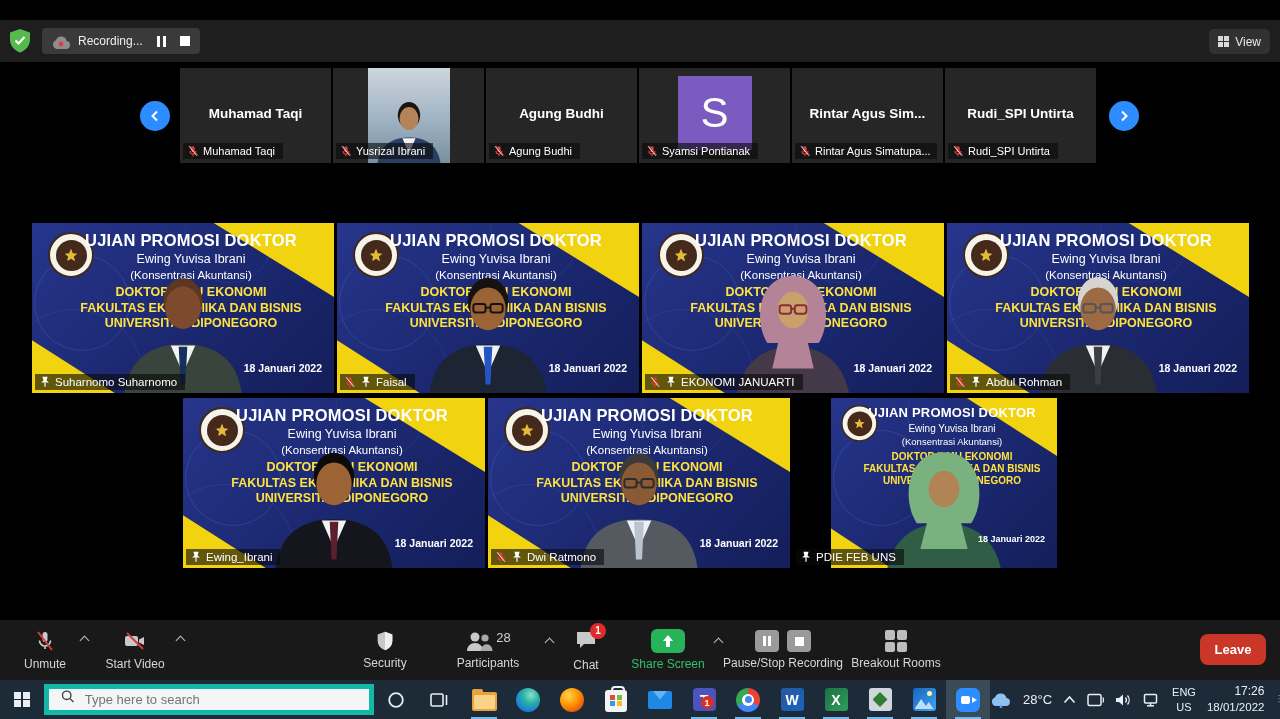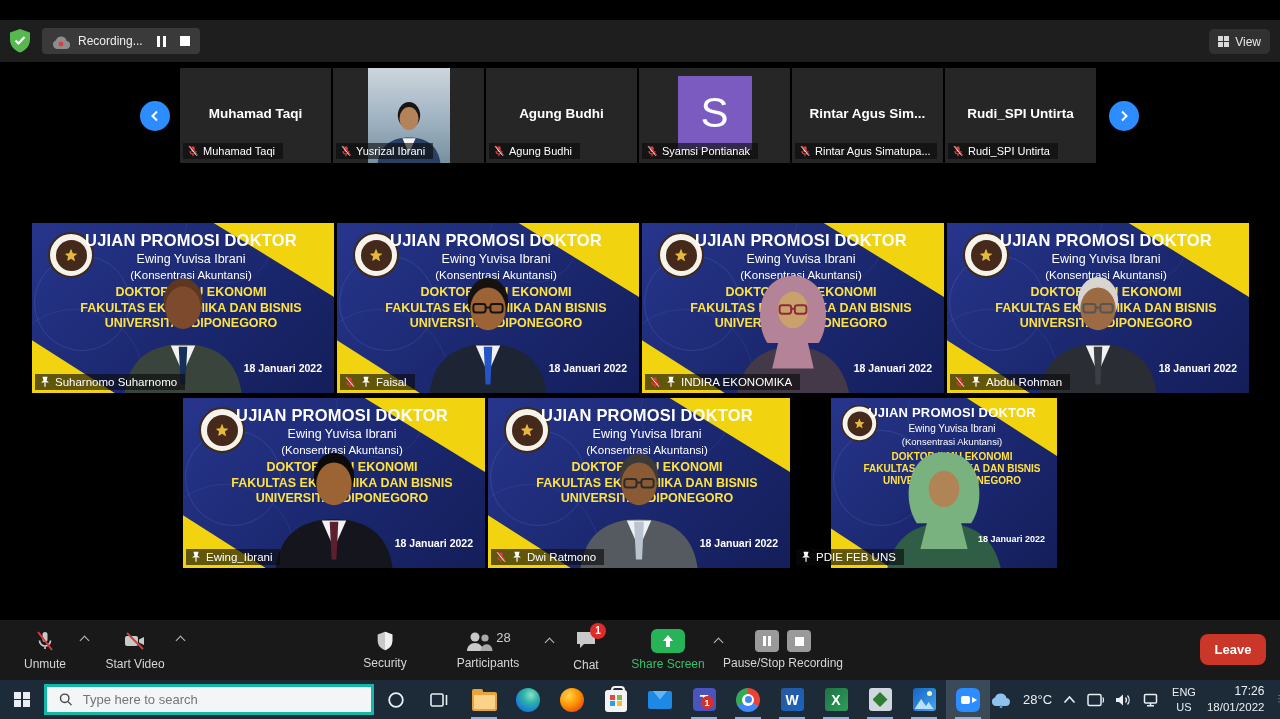--- a/index.html
+++ b/index.html
@@ -129,22 +129,22 @@
   
   .taskbar { position:absolute; left:0; top:680px; width:1280px; height:39px; background:#1d2b39;
     display:flex; align-items:center; z-index:30; }
   .tb-slot { width:44px; height:39px; display:flex; align-items:center; justify-content:center;
     position:relative; flex:none; }
   .tb-slot.running::after { content:""; position:absolute; left:9px; right:9px; bottom:0; height:2.5px;
     background:#76b9ed; }
   .tb-slot.active { background:#3a4a57; }
   .win-logo { display:grid; grid-template-columns:7px 7px; grid-auto-rows:7px; gap:1.5px; }
   .win-logo i { background:#e8eef4; }
-  .searchbox { width:330px; height:31px; background:#f3f5f6; display:flex; align-items:center; gap:10px;
-    padding:0 12px; flex:none; border:3px solid #14b8a6; }
+  .searchbox { width:330px; height:31px; background:#f3f5f6; display:flex; gap:10px;
+    padding:0 12px; flex:none; border:5px solid #14b8a6; }
   .searchbox input { border:none; outline:none; background:transparent; font-size:13px; color:#333;
     width:100%; font-family:"Liberation Sans",sans-serif; }
   .folder { width:25px; height:19px; background:#e8a33d; border-radius:2px; position:relative; margin-top:4px; }
   .folder::before { content:""; position:absolute; left:0; top:-3.5px; width:11px; height:5px;
     background:#e8a33d; border-radius:2px 2px 0 0; }
   .folder::after { content:""; position:absolute; left:2px; top:3px; right:2px; bottom:2px;
     background:#fbd289; border-radius:1px; }
   .edge { width:24px; height:24px; border-radius:50%;
     background:radial-gradient(circle at 62% 30%,#8ce0c9 0%,#2bb3a5 35%,#1b7fd4 70%,#174f9e 100%); }
   .firefox { width:24px; height:24px; border-radius:50%;
@@ -477,21 +477,21 @@
             <rect x="5" y="1.5" width="4" height="7" rx="2" fill="#e23b3b"></rect>
             <path d="M3.5 7a3.5 3.5 0 0 0 7 0" stroke="#e23b3b" fill="none" stroke-width="1.3"></path>
             <line x1="7" y1="10.5" x2="7" y2="13" stroke="#e23b3b" stroke-width="1.3"></line>
             <line x1="2.5" y1="1.5" x2="11.5" y2="12.5" stroke="#fff" stroke-width="1.1"></line>
             <line x1="3.6" y1="1" x2="12.6" y2="12" stroke="#e23b3b" stroke-width="1.1"></line>
           </svg>
         <svg width="12" height="12" viewBox="0 0 14 14">
             <path d="M4 1h6l-1.2 4.2 2.8 2.4H2.4l2.8-2.4Z" fill="#fff"></path>
             <line x1="7" y1="7.6" x2="7" y2="12.6" stroke="#fff" stroke-width="1.4"></line>
           </svg>
-        <span>INDIRA EKONOMIKA</span>
+        <span>EKONOMI JANUARTI</span>
       </div>
     </div>
 
     <div class="tile" style="left:947px;top:161px">
       <div class="slide">
         <div class="deco d1"></div>
           <div class="deco d2"></div>
           <div class="deco d3"></div>
         <div class="c-tr"></div>
           <div class="c-bl"></div>
@@ -743,20 +743,29 @@
             <i class="pb"></i>
             <i class="pb"></i>
           </span>
         <span class="grybtn">
             <i class="sq"></i>
           </span>
       </div>
       <span class="lab">Pause/Stop Recording</span>
     </div>
 
+    <div class="tool" style="left:848px;width:96px">
+      <span class="bo-grid">
+          <i></i>
+          <i></i>
+          <i></i>
+          <i></i>
+        </span>
+      <span class="lab">Breakout Rooms</span>
+    </div>
 
 
     <div class="leave-btn">Leave</div>
   </div>
 
   <div class="taskbar">
     <div class="tb-slot">
       <span class="win-logo">
           <i></i>
           <i></i>

